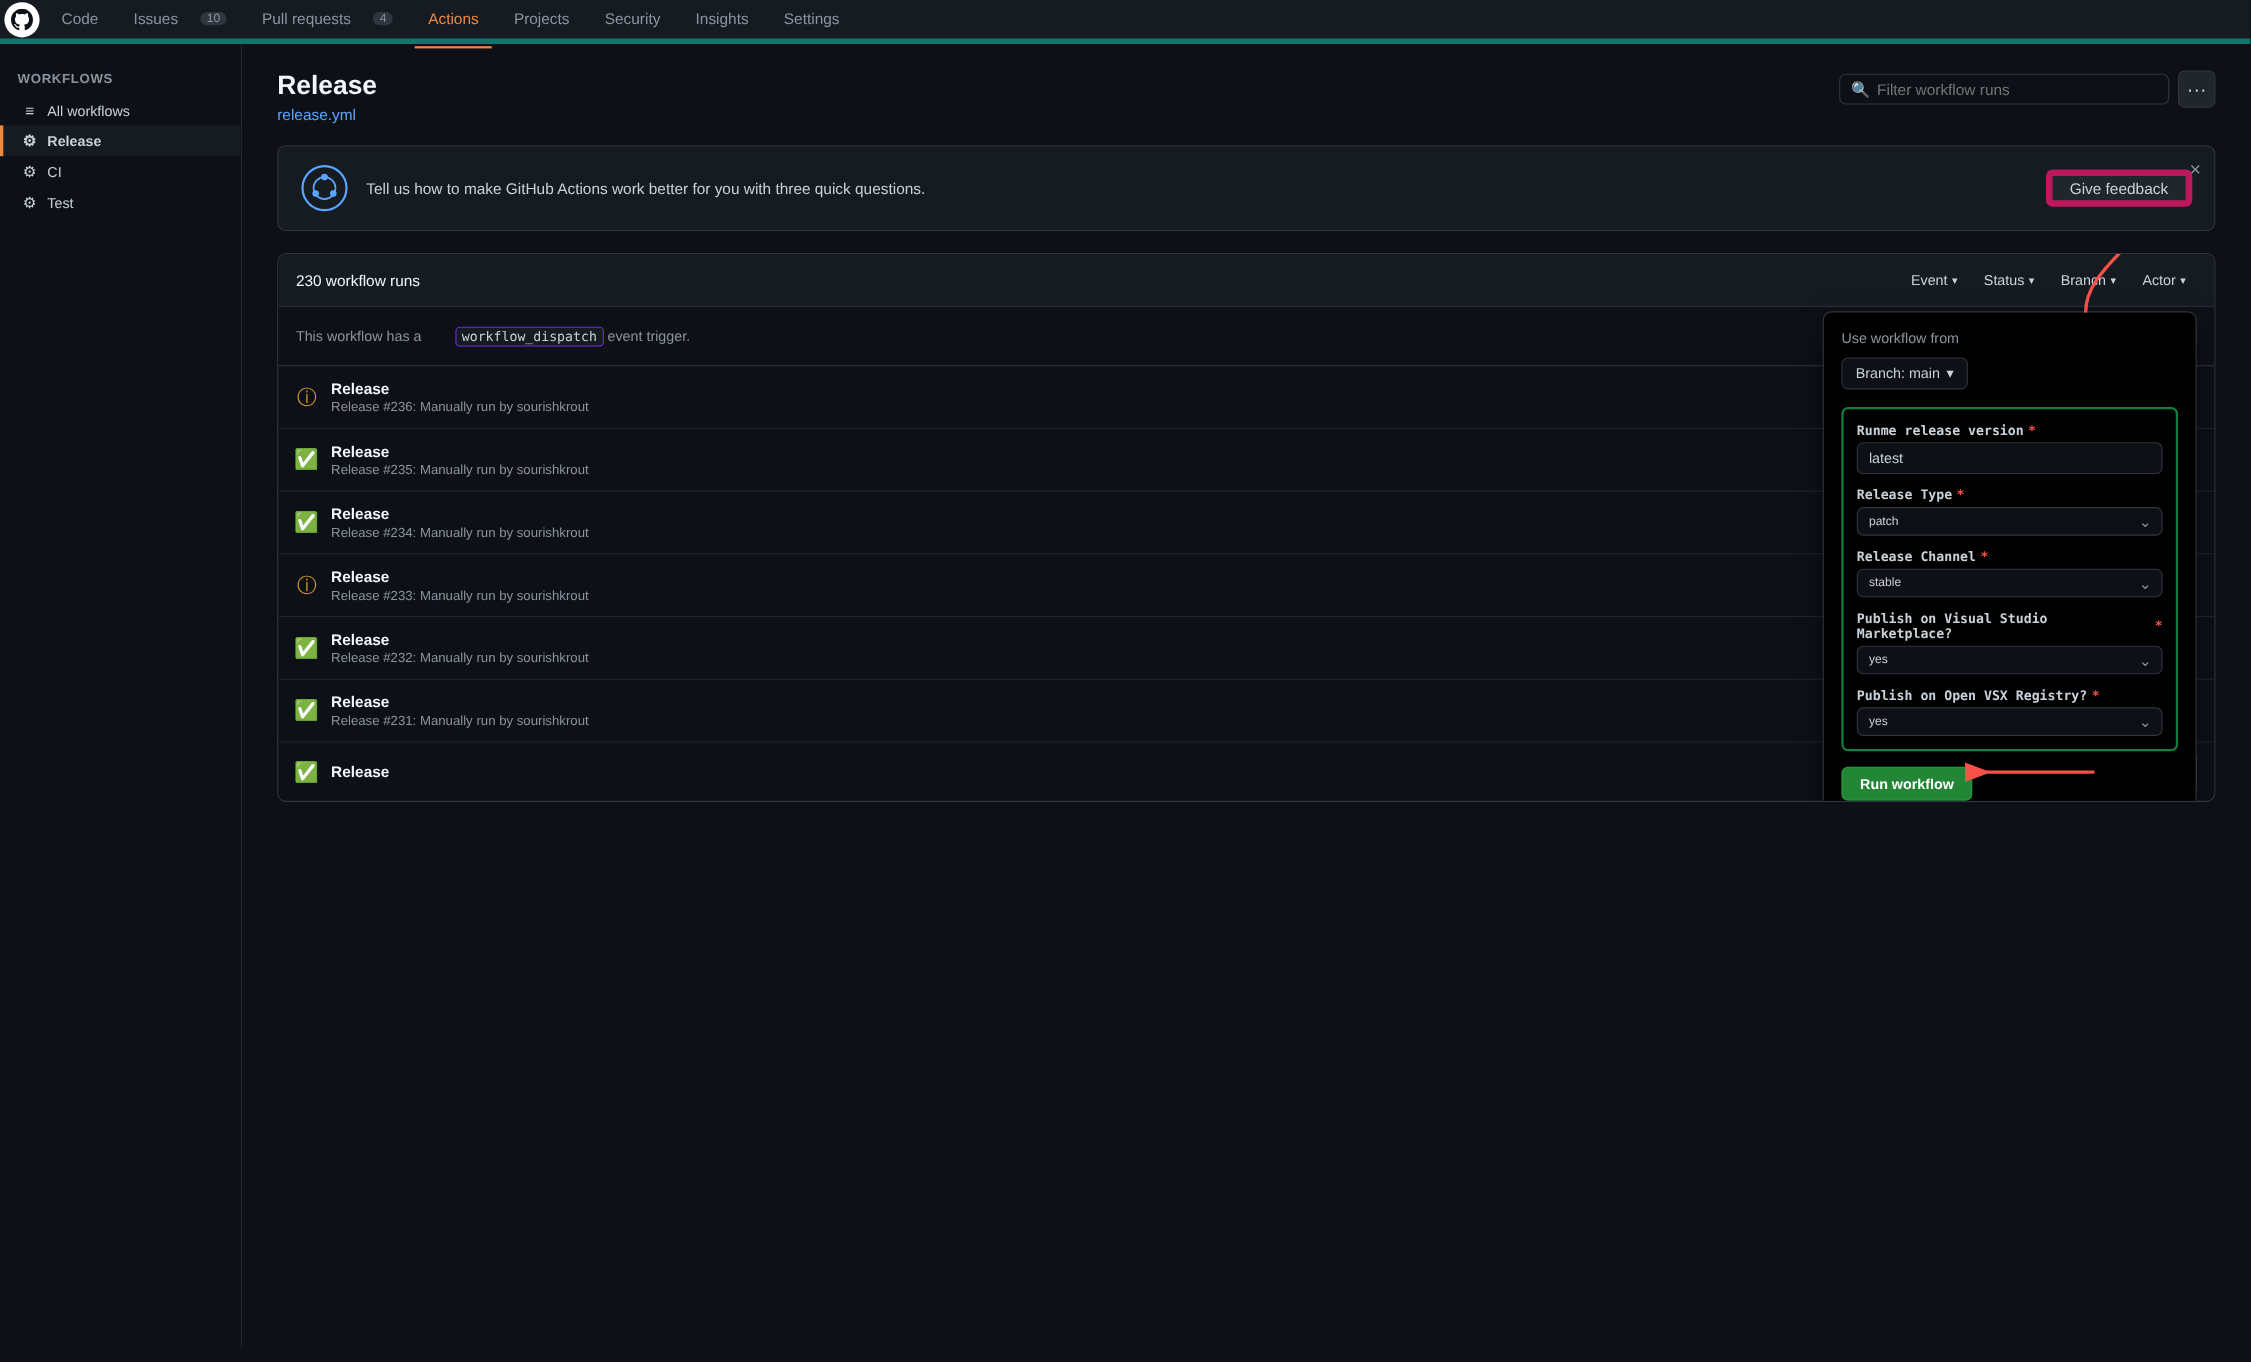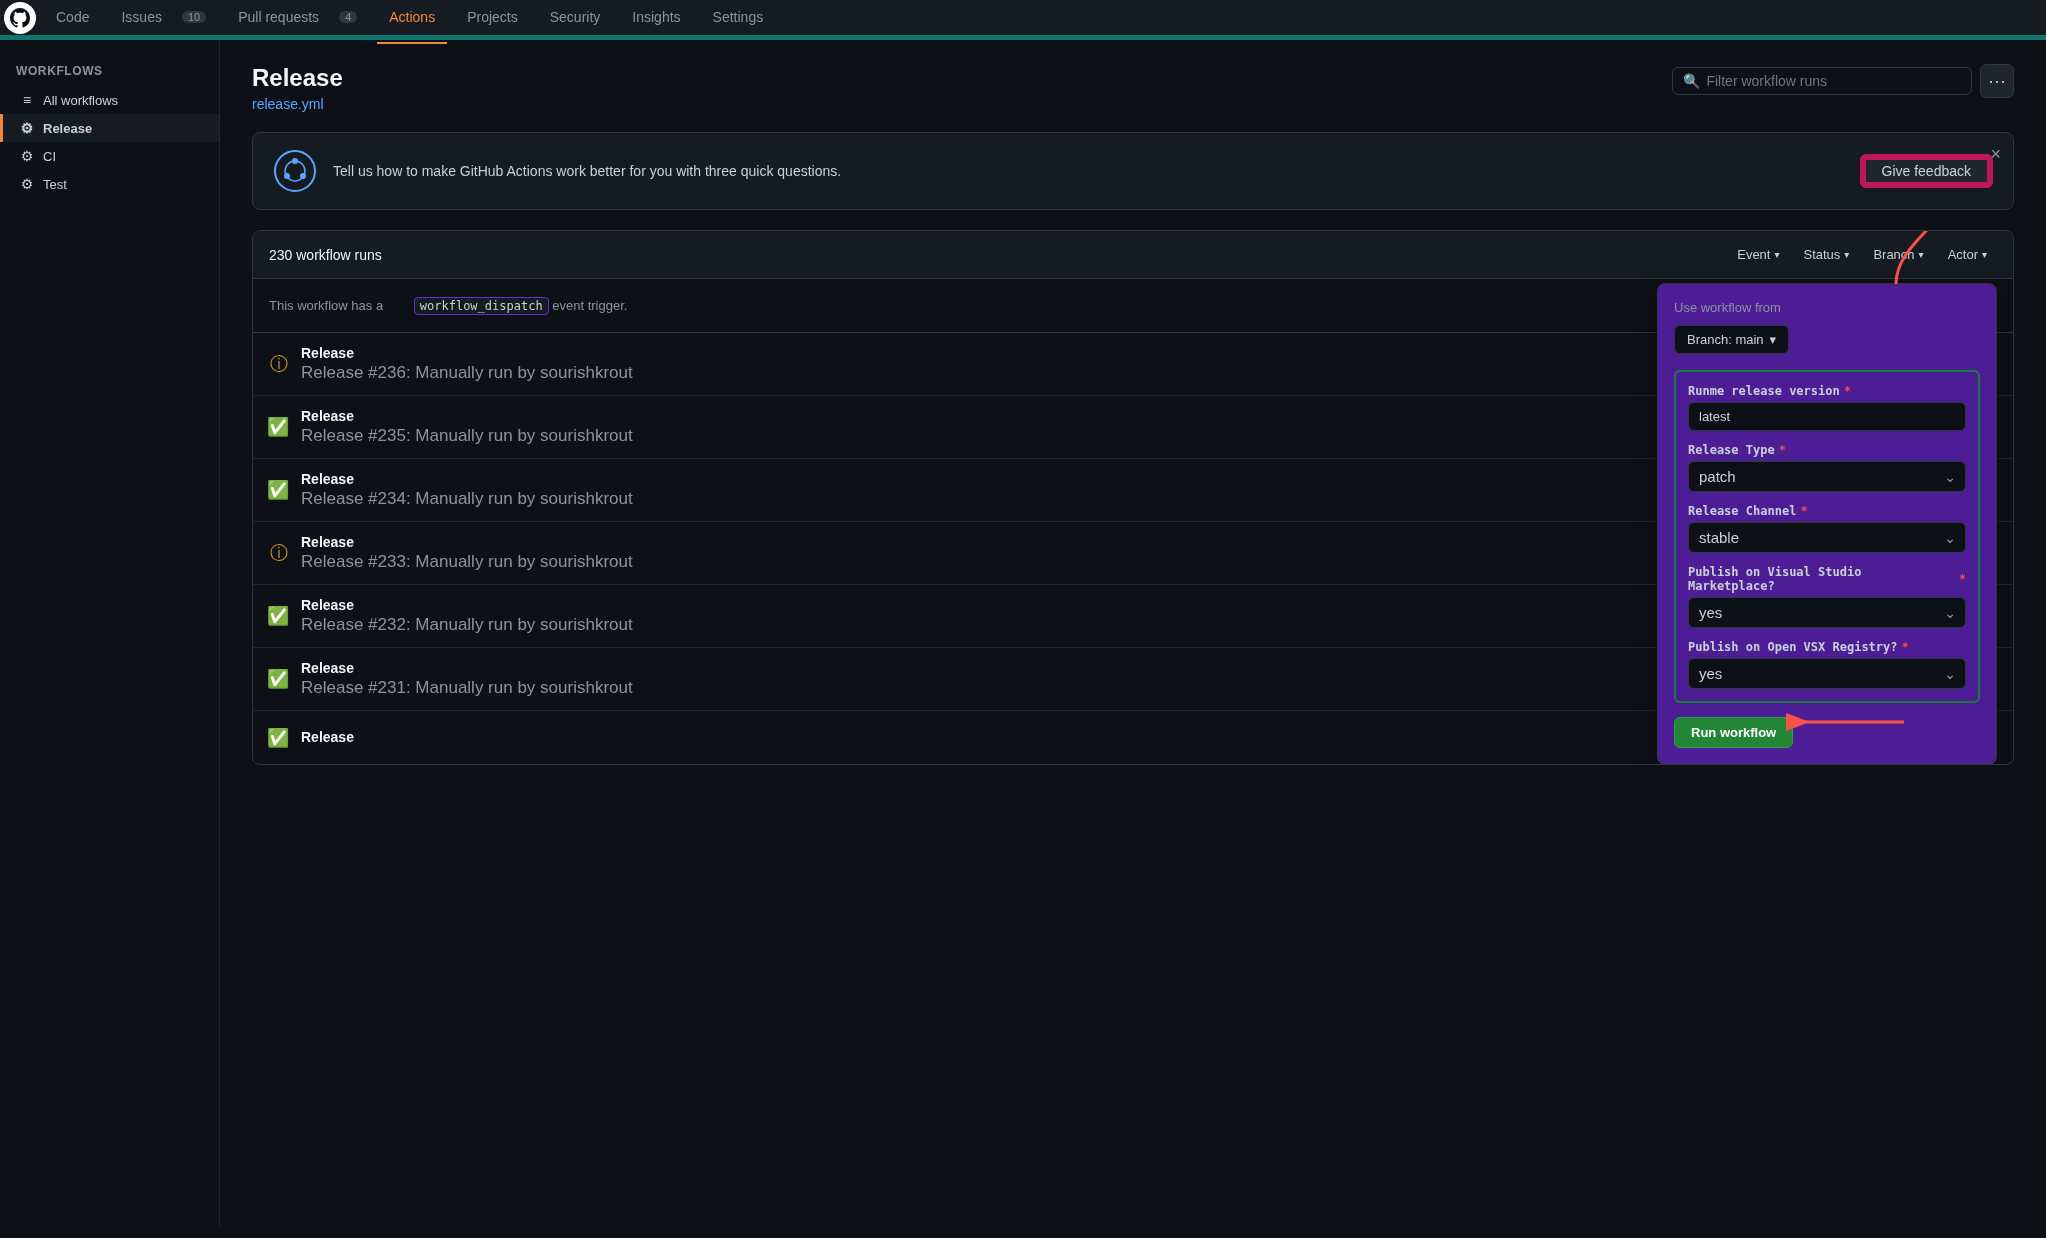--- a/index.html
+++ b/index.html
@@ -282,21 +282,21 @@
       font-weight: 500;
       cursor: pointer;
       display: flex;
       align-items: center;
       gap: 6px;
     }
     .run-workflow-panel {
       position: absolute;
       right: 16px;
       top: 4px;
-      background: #4c1d95;
+      background: #000000;
       border: 1px solid #30363d;
       border-radius: 8px;
       width: 340px;
       padding: 16px;
       z-index: 100;
       box-shadow: 0 8px 24px rgba(0,0,0,0.4);
     }
     .panel-title {
       font-size: 13px;
       color: #8b949e;
@@ -349,21 +349,21 @@
       outline: none;
       font-family: inherit;
     }
     .form-select {
       width: 100%;
       background: #0d1117;
       border: 1px solid #30363d;
       border-radius: 6px;
       color: #c9d1d9;
       padding: 6px 10px;
-      font-size: 15px;
+      font-size: 11px;
       outline: none;
       cursor: pointer;
       appearance: none;
       font-family: inherit;
     }
     .select-wrapper {
       position: relative;
     }
     .select-wrapper::after {
       content: "⌄";
@@ -416,21 +416,21 @@
       color: #d29922;
       font-size: 18px;
     }
     .run-info { flex: 1; }
     .run-title {
       font-size: 14px;
       font-weight: 600;
       color: #f0f6fc;
     }
     .run-meta {
-      font-size: 17px;
+      font-size: 12px;
       color: #8b949e;
       margin-top: 2px;
     }
     .run-time {
       font-size: 12px;
       color: #8b949e;
       display: flex;
       align-items: center;
       gap: 4px;
       margin-left: auto;

